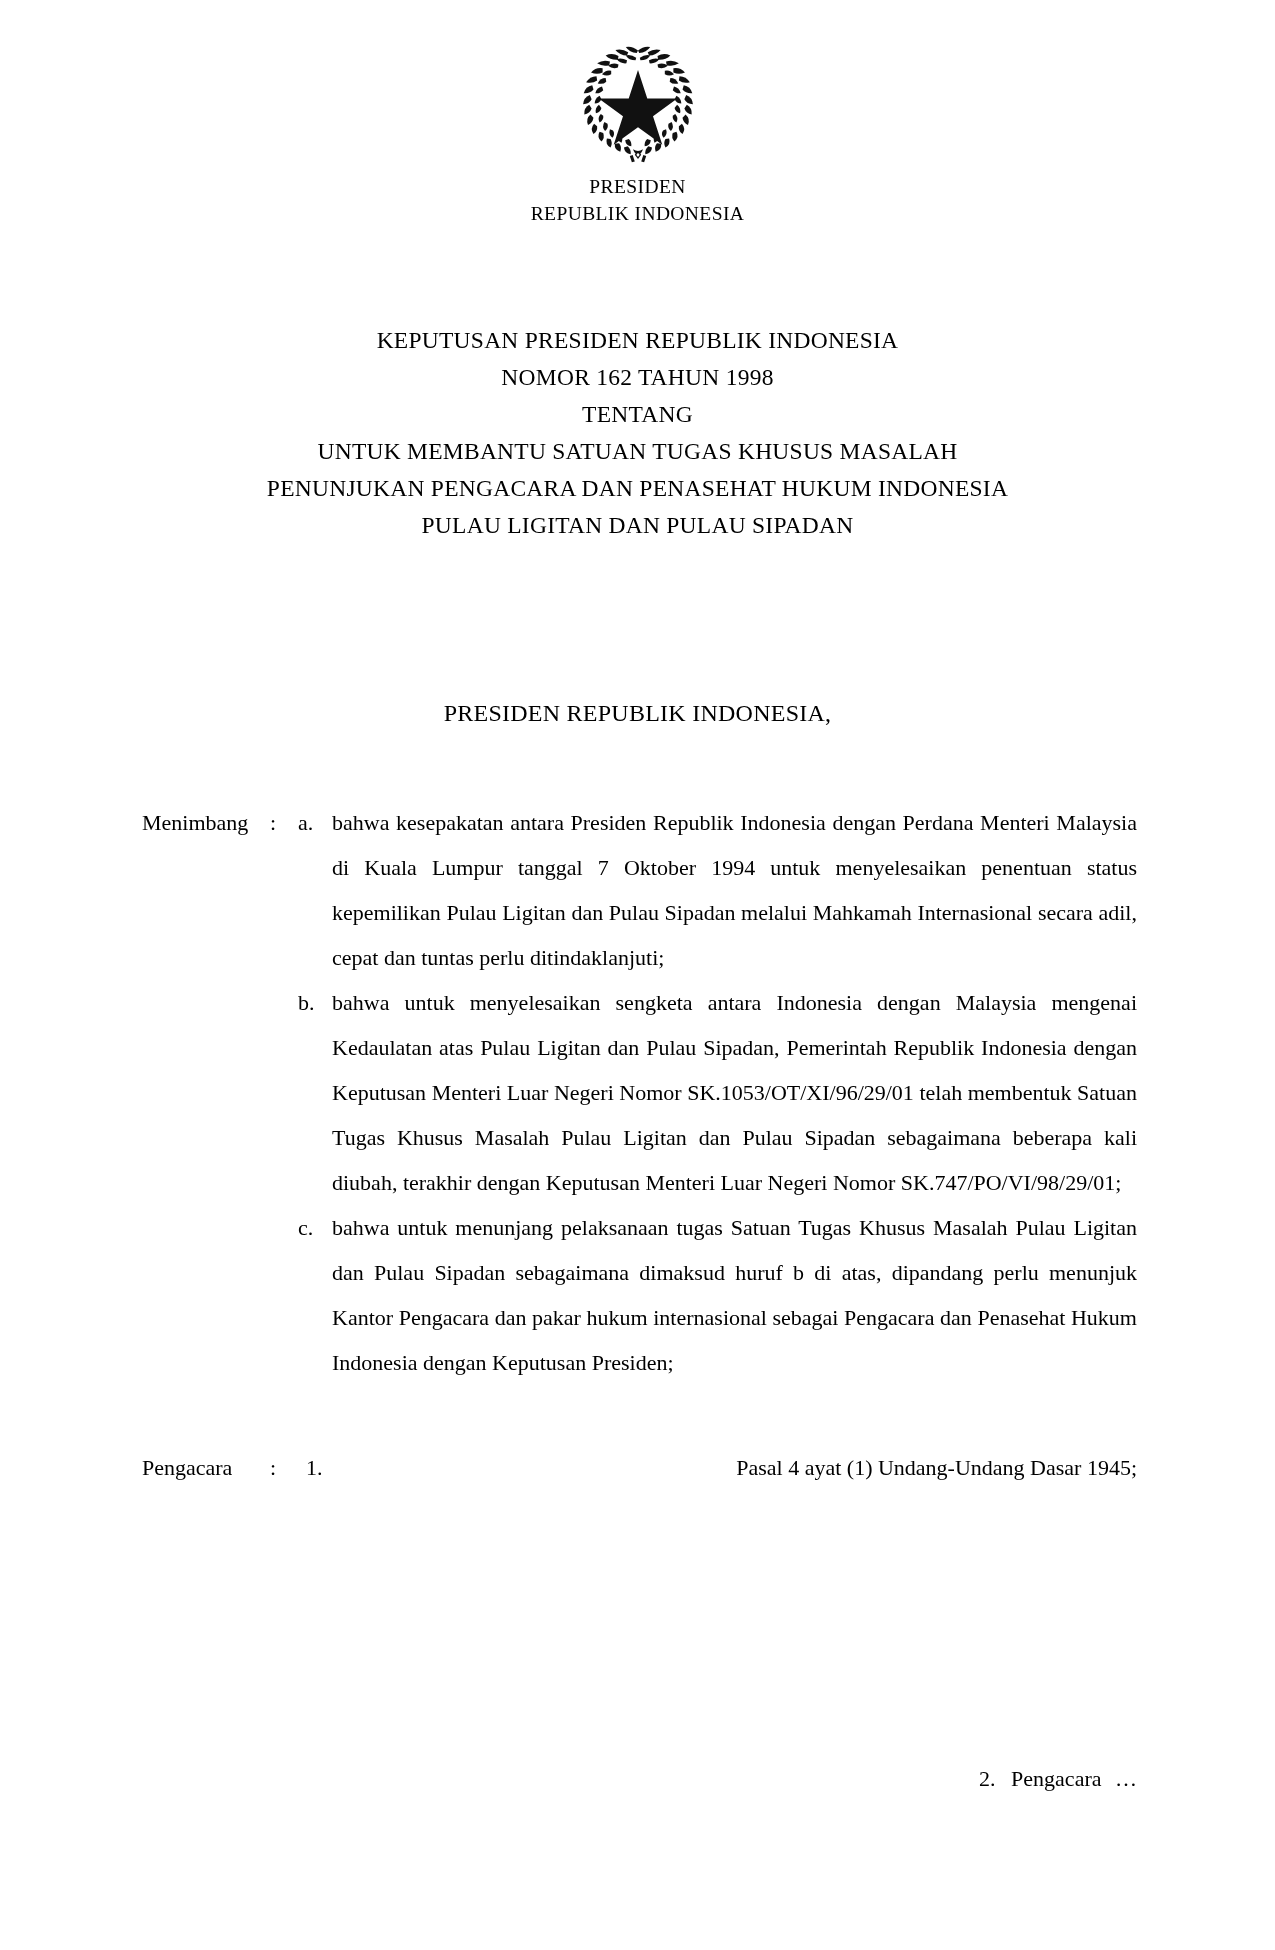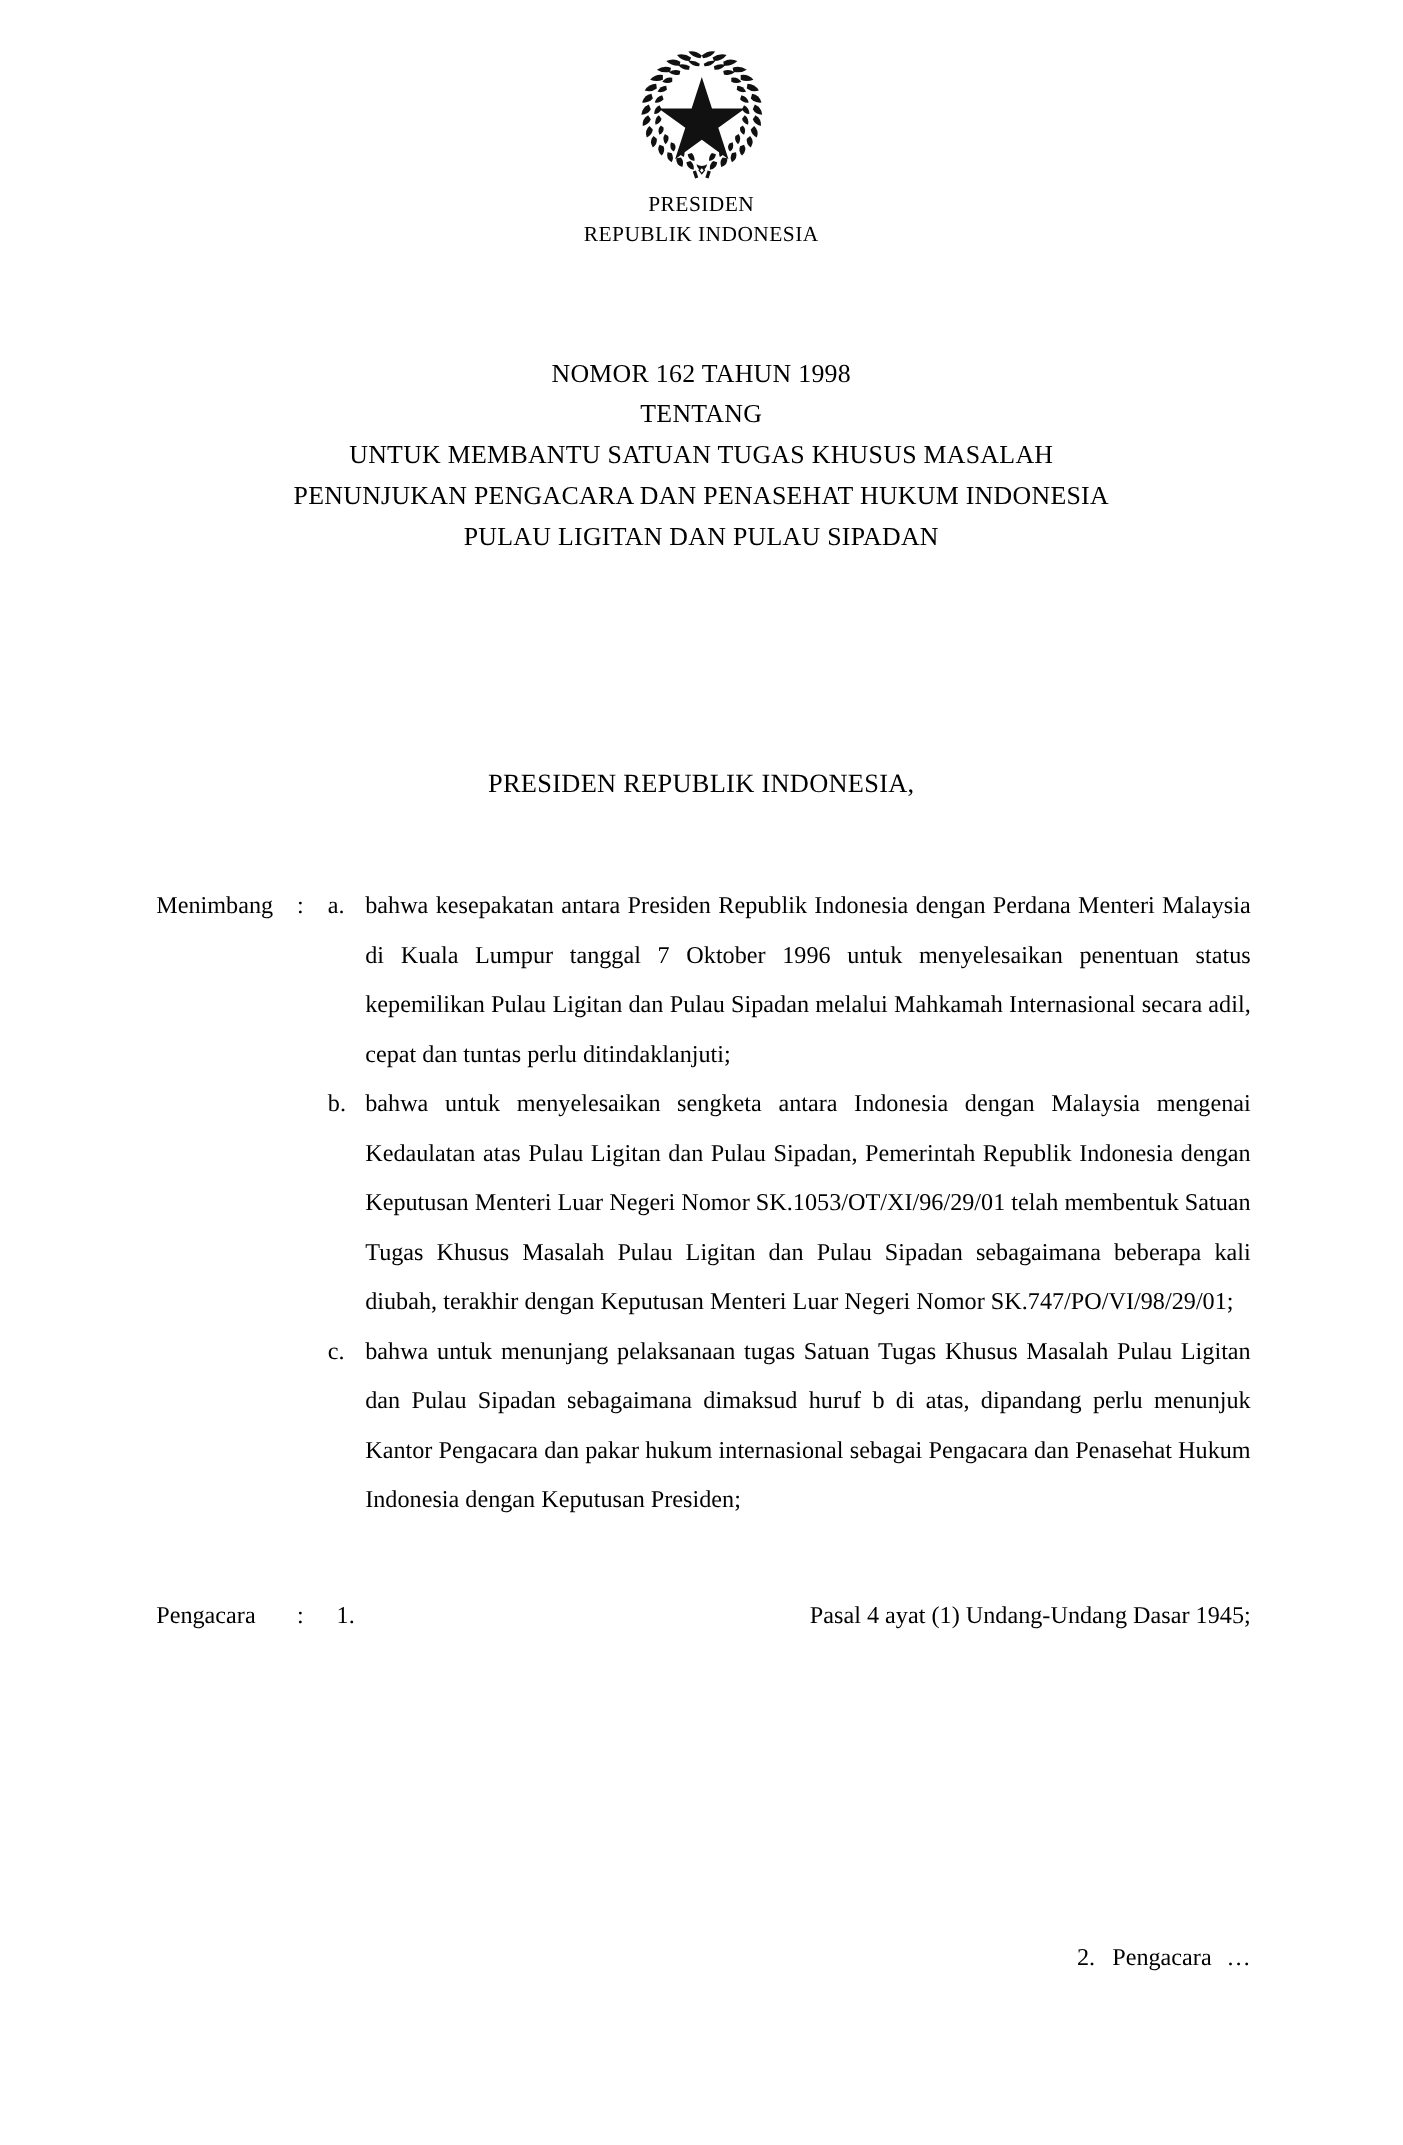--- a/index.html
+++ b/index.html
@@ -219,38 +219,39 @@
         <polygon points="100,46 115.2,92.8 164.4,92.8 124.6,121.7 139.8,168.5 100,139.6 60.2,168.5 75.4,121.7 35.6,92.8 84.8,92.8"></polygon>
       </g>
     </svg>
     <div class="letterhead-text">
       <div>PRESIDEN</div>
       <div>REPUBLIK INDONESIA</div>
     </div>
   </div>
 
   <div class="title-block">
+    <div class="tline">KEPUTUSAN PRESIDEN REPUBLIK INDONESIA</div>
     <div class="tline">NOMOR 162 TAHUN 1998</div>
     <div class="tline">TENTANG</div>
     <div class="tline">UNTUK MEMBANTU SATUAN TUGAS KHUSUS MASALAH</div>
     <div class="tline">PENUNJUKAN PENGACARA DAN PENASEHAT HUKUM INDONESIA</div>
     <div class="tline">PULAU LIGITAN DAN PULAU SIPADAN</div>
   </div>
 
   <div class="consideran-head">PRESIDEN REPUBLIK INDONESIA,</div>
 
   <div class="body-area">
 
     <div class="clause">
       <div class="lbl">Menimbang</div>
       <div class="colon">:</div>
       <div class="items">
         <div class="item">
           <div class="marker">a.</div>
-          <div class="itext">bahwa kesepakatan antara Presiden Republik Indonesia dengan Perdana Menteri Malaysia di Kuala Lumpur tanggal 7 Oktober 1996 untuk menyelesaikan penentuan status kepemilikan Pulau Ligitan dan Pulau Sipadan melalui Mahkamah Internasional secara adil, cepat dan tuntas perlu ditindaklanjuti;</div>
+          <div class="itext">bahwa kesepakatan antara Presiden Republik Indonesia dengan Perdana Menteri Malaysia di Kuala Lumpur tanggal 7 Oktober 1994 untuk menyelesaikan penentuan status kepemilikan Pulau Ligitan dan Pulau Sipadan melalui Mahkamah Internasional secara adil, cepat dan tuntas perlu ditindaklanjuti;</div>
         </div>
         <div class="item">
           <div class="marker">b.</div>
           <div class="itext">bahwa untuk menyelesaikan sengketa antara Indonesia dengan Malaysia mengenai Kedaulatan atas Pulau Ligitan dan Pulau Sipadan, Pemerintah Republik Indonesia dengan Keputusan Menteri Luar Negeri Nomor SK.1053/OT/XI/96/29/01 telah membentuk Satuan Tugas Khusus Masalah Pulau Ligitan dan Pulau Sipadan sebagaimana beberapa kali diubah, terakhir dengan Keputusan Menteri Luar Negeri Nomor SK.747/PO/VI/98/29/01;</div>
         </div>
         <div class="item">
           <div class="marker">c.</div>
           <div class="itext">bahwa untuk menunjang pelaksanaan tugas Satuan Tugas Khusus Masalah Pulau Ligitan dan Pulau Sipadan sebagaimana dimaksud huruf b di atas, dipandang perlu menunjuk Kantor Pengacara dan pakar hukum internasional sebagai Pengacara dan Penasehat Hukum Indonesia dengan Keputusan Presiden;</div>
         </div>
       </div>

